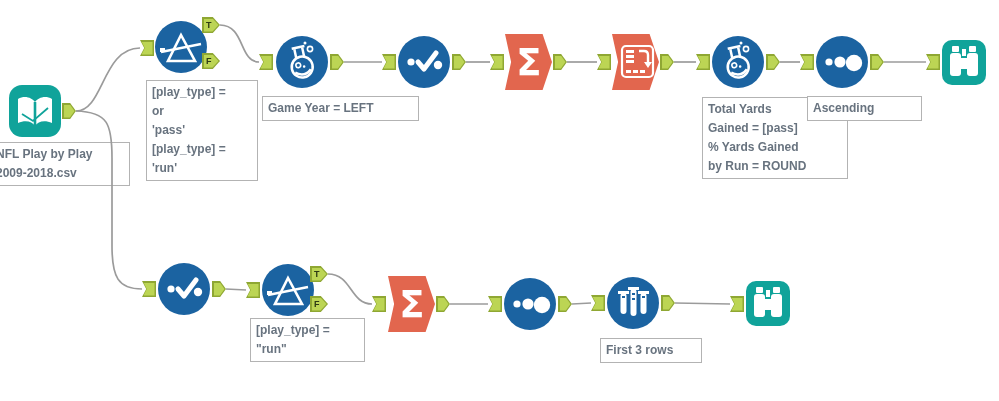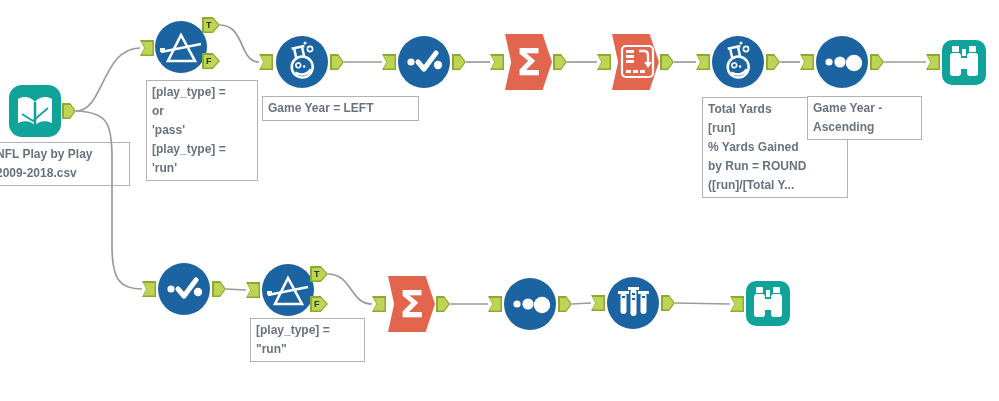--- a/index.html
+++ b/index.html
@@ -84,37 +84,38 @@
     <div>[play_type] =</div>
     <div>'run'</div>
   </div>
 
   <div class="ann" style="left:262px;top:96px;width:145px">
     <div>Game Year = LEFT</div>
   </div>
 
   <div class="ann" style="left:702px;top:97px;width:134px">
     <div>Total Yards</div>
-    <div>[run]</div>
+    <div>Gained = [pass]</div>
     <div>% Yards Gained</div>
     <div>by Run = ROUND</div>
-    <div>([run]/[Total Y...</div>
   </div>
 
   <div class="ann" style="left:807px;top:96px;width:103px;z-index:2">
-    <div>Game Year -</div>
     <div>Ascending</div>
   </div>
 
   <div class="ann" style="left:250px;top:318px;width:103px">
     <div>[play_type] =</div>
     <div>"run"</div>
   </div>
 
 
+  <div class="ann" style="left:600px;top:338px;width:90px">
+    <div>First 3 rows</div>
+  </div>
 
   <div class="tool" style="left:8px;top:84px">
     <svg width="54" height="54" viewBox="0 0 54 54">
       <rect x="1" y="1" width="52" height="52" rx="13" style="fill:var(--tool-teal,#10a39a)"></rect>
       <path d="M10,15 C17,11 24,14 27,18 C30,14 37,11 44,15 L44,39 C37,36 30,37 27,42 C24,37 17,36 10,39 Z" fill="#fff"></path>
       <path d="M27,18 L27,42" stroke="var(--tool-teal,#10a39a)" stroke-width="2.6" fill="none"></path>
       <path d="M14,30 L25,37 L40,24" stroke="var(--tool-teal,#10a39a)" stroke-width="1.8" fill="none"></path>
     </svg>
   </div>
 

